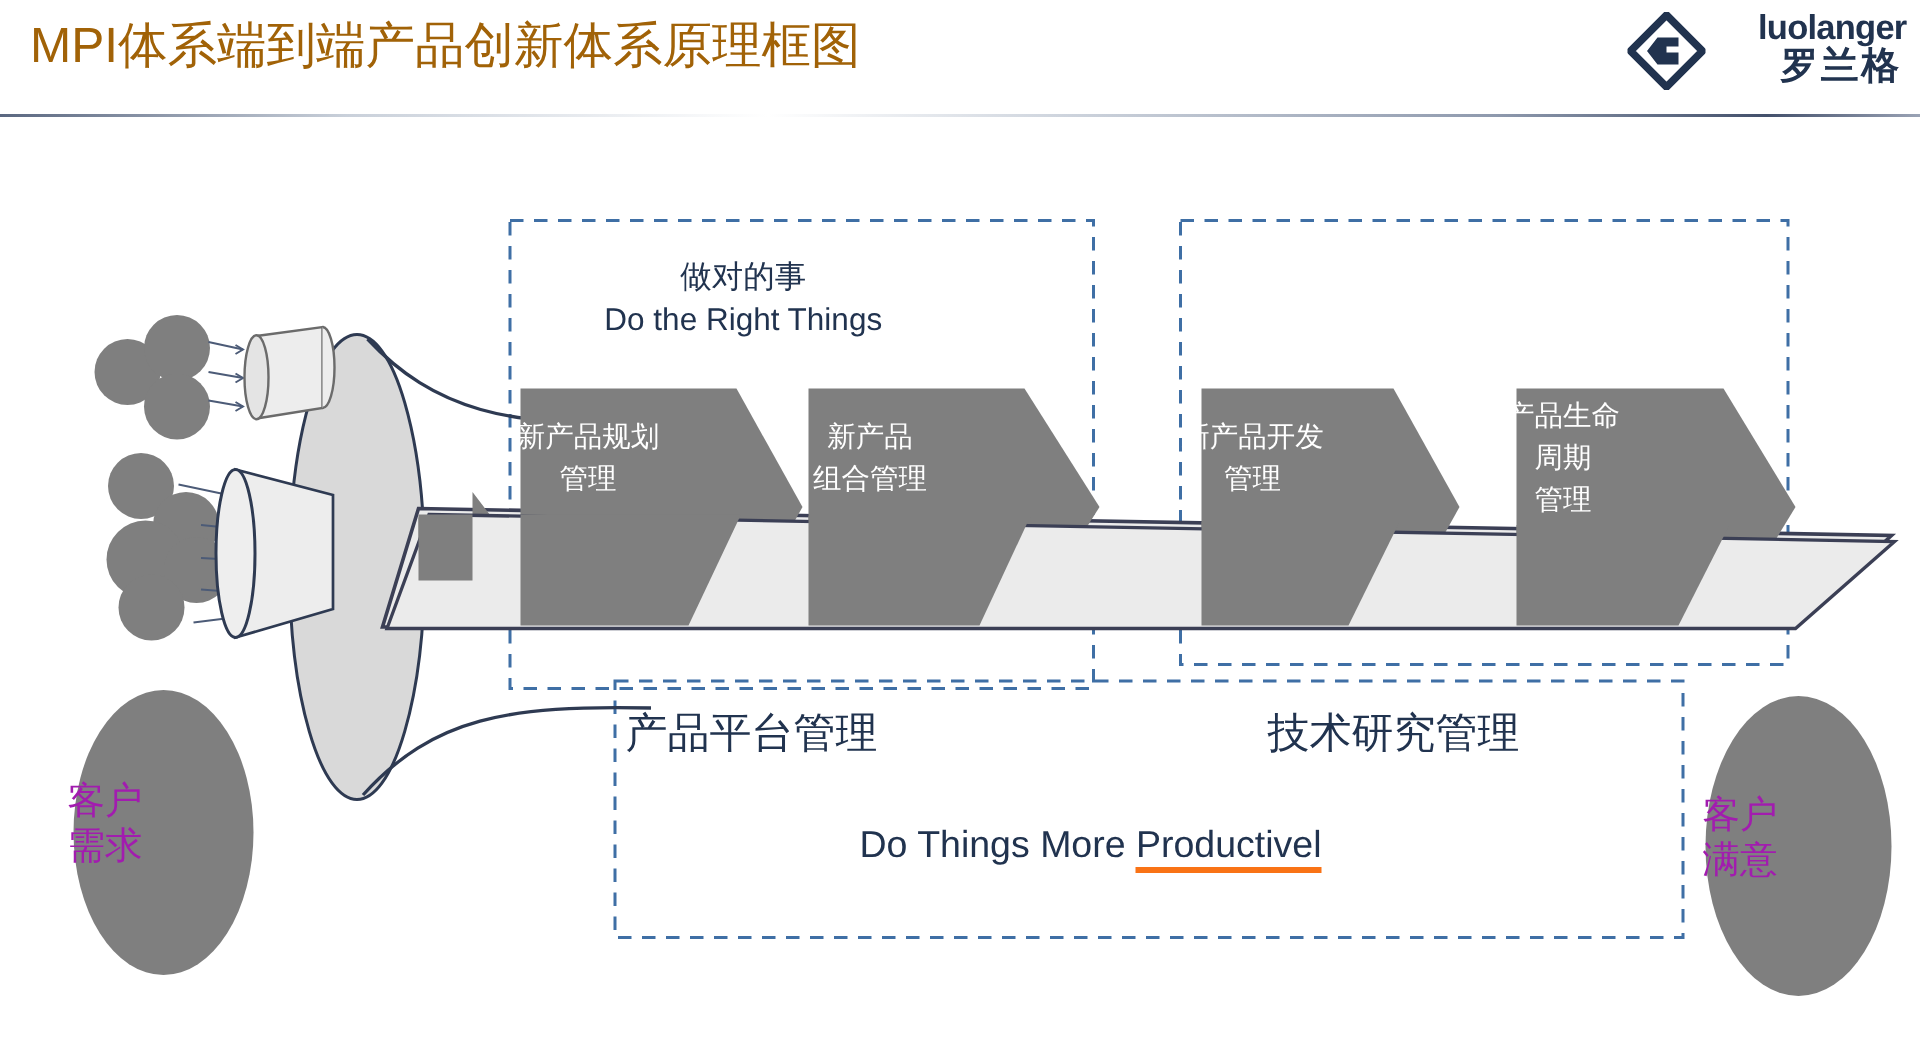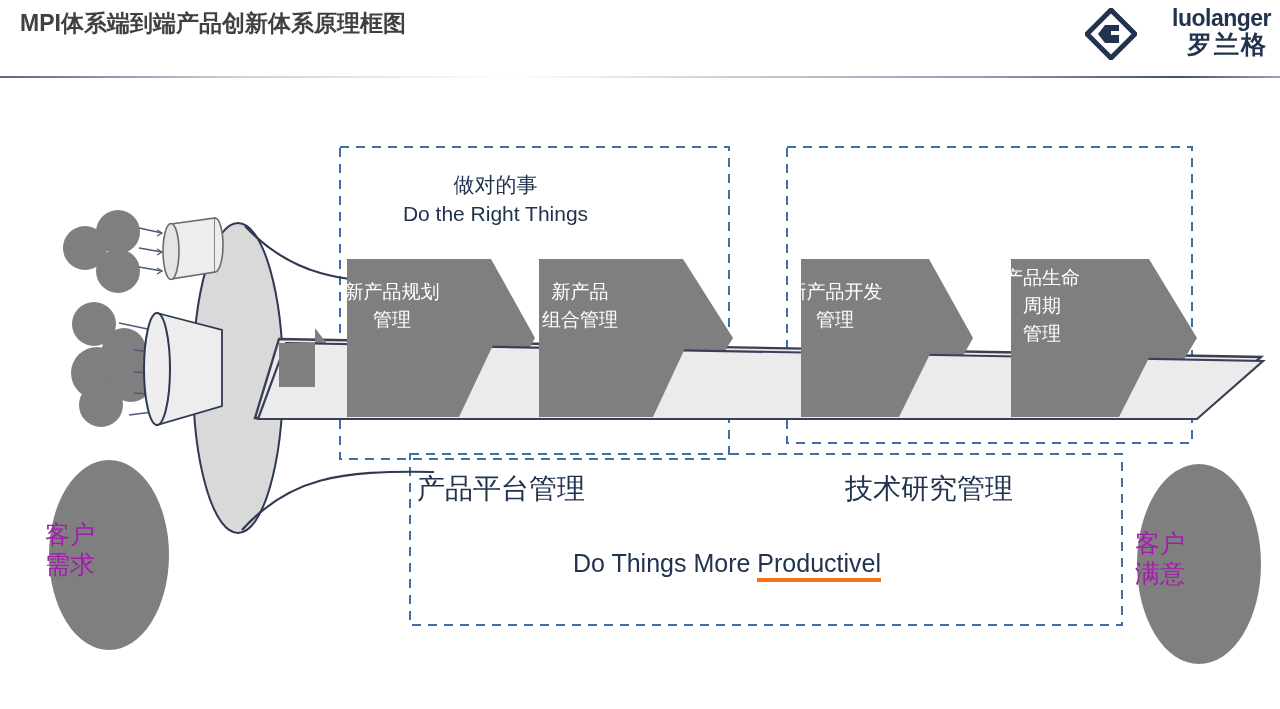--- a/index.html
+++ b/index.html
@@ -9,21 +9,21 @@
     font-family:"Liberation Sans","DejaVu Sans",sans-serif;
     overflow:hidden;
     position:relative;
   }
   #stage{position:absolute;left:0;top:0;width:1280px;height:709px;}
 
   
   #header{position:absolute;left:0;top:0;width:1280px;height:78px;}
   #page-title{
     position:absolute;left:20px;top:8px;
-    font-size:23px;font-weight:bold;color:#404040;
+    font-size:33px;font-weight:normal;color:#a16207;
     letter-spacing:0px;white-space:nowrap;
   }
   #header-rule{
     position:absolute;left:0;top:76px;width:1280px;height:2px;
     background:linear-gradient(to right,#5a6780 0%,#c9d0da 18%,#ffffff 40%,#cfd5de 55%,#8e99ad 78%,#43506b 92%,#9aa3b5 100%);
   }
 
   
   #logo{position:absolute;left:1085px;top:4px;width:180px;height:60px;}
   #logo-mark{position:absolute;left:0;top:4px;width:52px;height:52px;}

